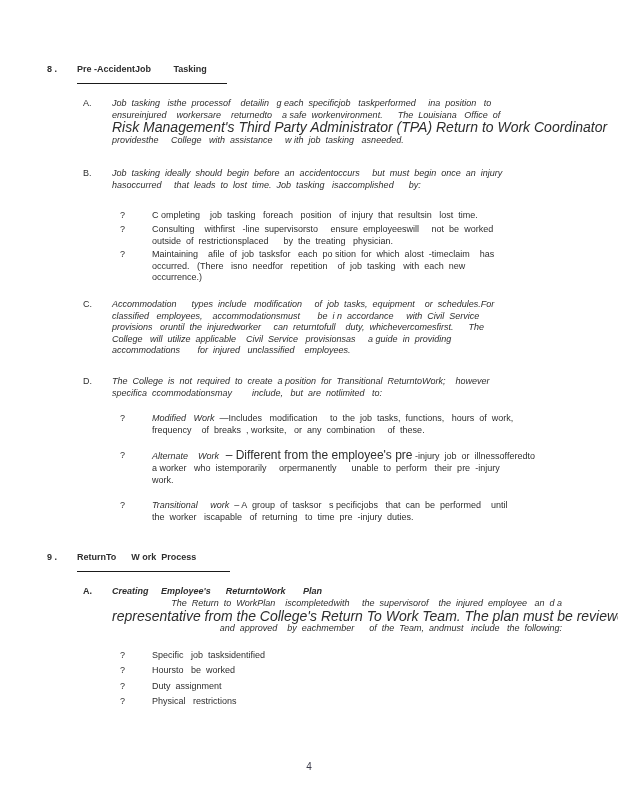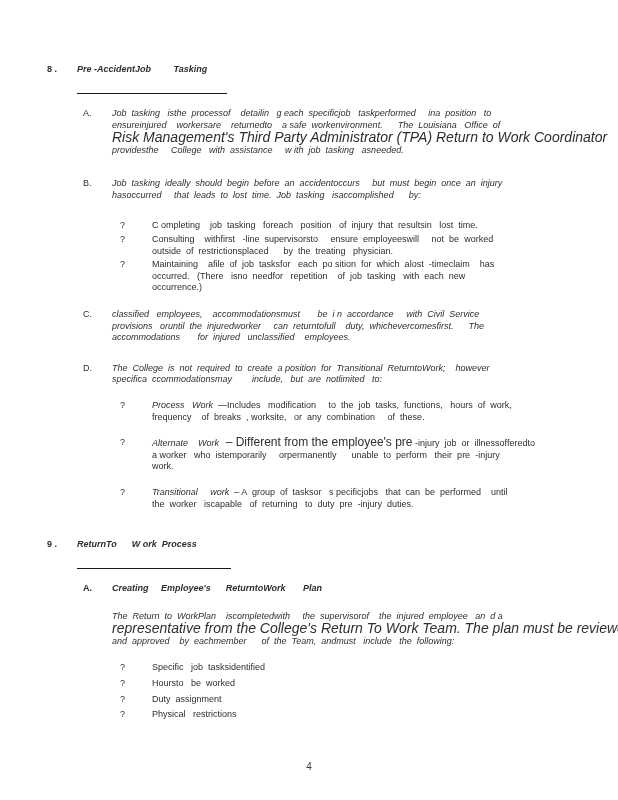--- a/index.html
+++ b/index.html
@@ -14,23 +14,22 @@
     overflow:hidden;
   }
   .ln { white-space:pre; font-size:9px; line-height:11.6px; }
   .lg { font-size:14px; line-height:13.5px; }
   .it { font-style:italic; }
   .big { font-size:12px; }
   .sec-head { display:flex; font-weight:bold; }
   .sec-num { width:30px; flex:0 0 auto; font-size:9px; line-height:12px; }
   .sec-title {
     font-size:9px; line-height:12px; white-space:pre;
-    border-bottom:1.4px solid #1a1a1a; padding-bottom:18px;
+    border-bottom:1.4px solid #1a1a1a; padding-bottom:8px;
     align-self:flex-start;
-    font-style:italic;
   }
   .sec-title.u8 { padding-right:20px; }
   .sec-title.u9 { padding-right:34px; }
   .item { display:flex; margin-left:36px; }
   .letter { width:29px; flex:0 0 auto; font-size:9px; line-height:11.6px; }
   .letter.bold, .ln.bold { font-weight:bold; }
   .body { flex:1 1 auto; min-width:0;font-style:italic; }
   .bullets { margin-left:73px; }
   .b-item { display:flex; }
   .b-item + .b-item { margin-top:2px; }
@@ -39,21 +38,21 @@
   .b-body { flex:1 1 auto; min-width:0; }
   .bullets-9 .ln, .bullets-9 .b-mark { line-height:13.6px; }
   .mt-itemA { margin-top:14px; }
   .mt-itemB { margin-top:22px; }
   .mt-bulletsB { margin-top:19px; }
   .mt-itemC { margin-top:15px; }
   .mt-itemD { margin-top:19px; }
   .mt-bulletsD { margin-top:14px; }
   .mt-sec9 { margin-top:28px; }
   .mt-item9A { margin-top:14px; }
-  .mt-para9A { margin-top:16px; }
+  .mt-para9A { margin-top:0;text-align:right; }
   .mt-bullets9 { margin-top:14px; }
   .page-number {
     position:absolute; left:0; right:0; top:761px;
     text-align:center; font-size:10px; line-height:12px; color:#3c3c4a;
   }
 </style>
 </head>
 <body>
 
 <div class="page">
@@ -101,55 +100,57 @@
         <div class="ln">Maintaining    afile  of  job  tasksfor   each  po sition  for  which  alost  -timeclaim    has</div>
         <div class="ln">occurred.   (There   isno  needfor   repetition    of  job  tasking   with  each  new</div>
         <div class="ln">occurrence.)</div>
       </div>
     </div>
   </div>
 
   <div class="item mt-itemC">
     <span class="letter">C.</span>
     <div class="body">
+      <div class="ln">Accommodation      types  include   modification     of  job  tasks,  equipment    or  schedules.For</div>
       <div class="ln">classified   employees,    accommodationsmust       be  i n  accordance     with  Civil  Service</div>
       <div class="ln">provisions   oruntil  the  injuredworker     can  returntofull    duty,  whichevercomesfirst.      The</div>
+      <div class="ln">College   will  utilize  applicable    Civil  Service   provisionsas     a guide  in  providing</div>
       <div class="ln">accommodations       for  injured   unclassified    employees.</div>
     </div>
   </div>
 
   <div class="item mt-itemD">
     <span class="letter">D.</span>
     <div class="body">
       <div class="ln">The  College  is  not  required  to  create  a position  for  Transitional  ReturntoWork;    however</div>
       <div class="ln">specifica  ccommodationsmay        include,   but  are  notlimited   to:</div>
     </div>
   </div>
 
   <div class="bullets bullets-d mt-bulletsD">
     <div class="b-item">
       <span class="b-mark">?</span>
       <div class="b-body">
-        <div class="ln"><span class="it">Process   Work</span><span>  —Includes   modification     to  the  job  tasks,  functions,   hours  of  work,</span></div>
+        <div class="ln"><span class="it">Modified   Work</span><span>  —Includes   modification     to  the  job  tasks,  functions,   hours  of  work,</span></div>
         <div class="ln">frequency    of  breaks  , worksite,   or  any  combination     of  these.</div>
       </div>
     </div>
     <div class="b-item">
       <span class="b-mark">?</span>
       <div class="b-body">
         <div class="ln"><span class="it">Alternate    Work</span><span class="big">  – Different from the employee's pre</span><span> -injury  job  or  illnessofferedto</span></div>
         <div class="ln">a worker   who  istemporarily     orpermanently      unable  to  perform   their  pre  -injury</div>
         <div class="ln">work.</div>
       </div>
     </div>
     <div class="b-item">
       <span class="b-mark">?</span>
       <div class="b-body">
         <div class="ln"><span class="it">Transitional     work</span><span>  – A  group  of  tasksor   s pecificjobs   that  can  be  performed    until</span></div>
-        <div class="ln">the  worker   iscapable   of  returning   to  duty  pre  -injury  duties.</div>
+        <div class="ln">the  worker   iscapable   of  returning   to  time  pre  -injury  duties.</div>
       </div>
     </div>
   </div>
 
   <div class="sec-head mt-sec9">
     <span class="sec-num">9 .</span>
     <span class="sec-title u9">ReturnTo      W ork  Process</span>
   </div>
 
   <div class="item mt-item9A">

